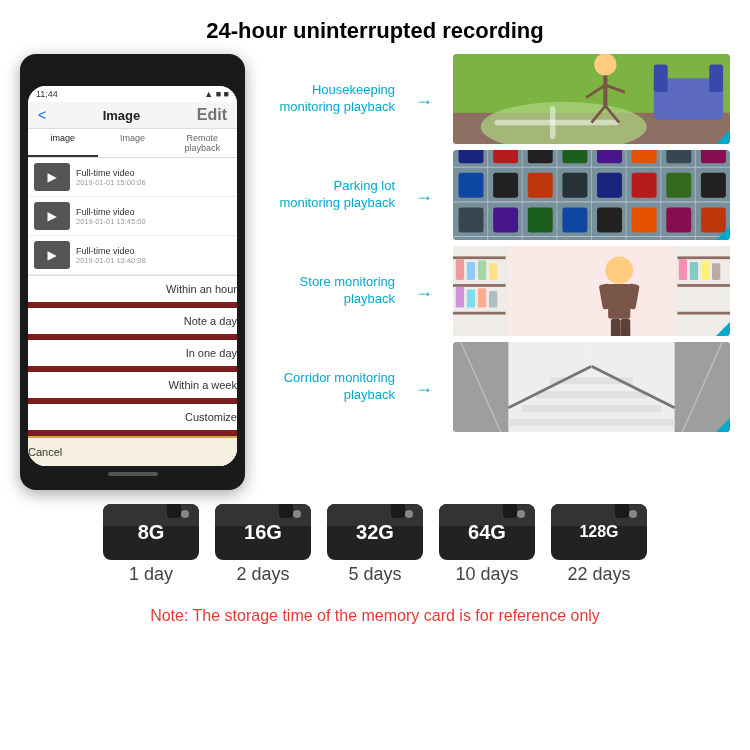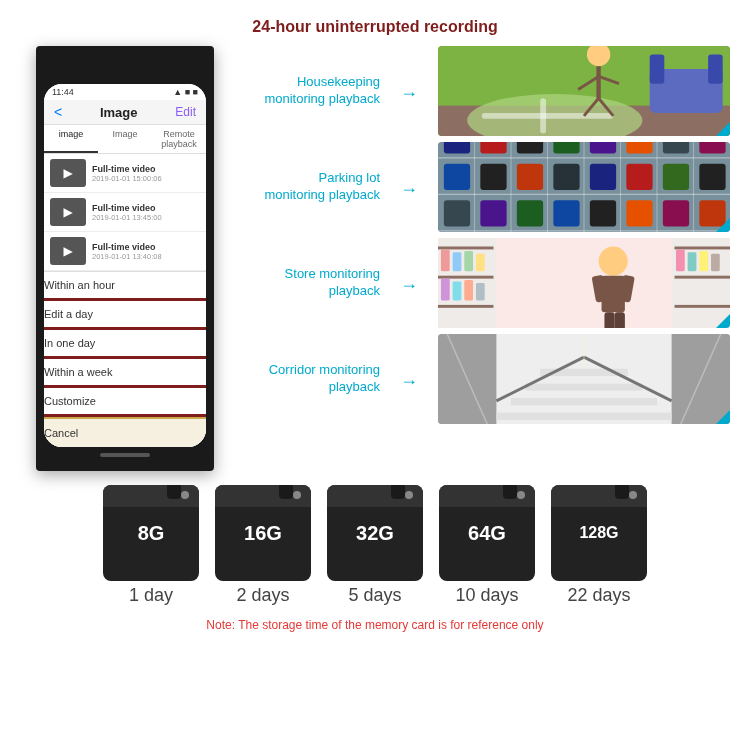--- a/index.html
+++ b/index.html
@@ -8,45 +8,45 @@
       height: 750px;
       background: #fff;
       font-family: Arial, sans-serif;
       overflow: hidden;
     }
 
     
     .header {
       text-align: center;
       padding: 18px 20px 10px;
-      font-size: 16px;
+      font-size: 22px;
       font-weight: bold;
-      color: #7f1d1d;
+      color: #000000;
     }
 
     
     .middle {
       display: flex;
       flex-direction: row;
       align-items: flex-start;
       padding: 0 20px;
       gap: 10px;
     }
 
     
     .phone-wrap {
       flex: 0 0 210px;
       display: flex;
       justify-content: center;
     }
     .phone {
-      width: 178px;
+      width: 225px;
       background: #1a1a1a;
-      border-radius: 4px;
-      padding: 16px 8px 14px;
+      border-radius: 16px;
+      padding: 10px 8px 14px;
       box-shadow: 0 4px 16px rgba(0,0,0,0.35);
       position: relative;
     }
     .phone-notch {
       width: 70px;
       height: 18px;
       background: #1a1a1a;
       border-radius: 0 0 12px 12px;
       margin: 0 auto 4px;
       position: relative;
@@ -69,21 +69,21 @@
     .phone-nav-bar {
       display: flex;
       justify-content: space-between;
       align-items: center;
       padding: 4px 10px;
       background: #f5f5f5;
       border-bottom: 1px solid #ddd;
     }
     .phone-nav-back { font-size: 14px; color: #007aff; }
     .phone-nav-title { font-size: 13px; font-weight: bold; color: #222; }
-    .phone-nav-edit { font-size: 12px; color: #8b5cf6; }
+    .phone-nav-edit { font-size: 16px; color: #737373; font-weight: bold; }
     .phone-tabs {
       display: flex;
       border-bottom: 1px solid #ddd;
       background: #fff;
     }
     .phone-tab {
       flex: 1;
       text-align: center;
       font-size: 9px;
       padding: 4px 2px;
@@ -105,34 +105,34 @@
       height: 28px;
       background: #555;
       border-radius: 3px;
       margin-right: 6px;
       display: flex;
       align-items: center;
       justify-content: center;
     }
     .play-icon { color: #fff; font-size: 12px; }
     .phone-video-info { font-size: 8px; color: #333; }
-    .phone-video-info .title { font-weight: bold; font-size: 9px; }
+    .phone-video-info .title { font-weight: normal; font-size: 9px; }
     .phone-video-info .date { color: #999; font-size: 7.5px; }
 
     
     .phone-dropdown {
       background: #fff;
       border-top: 1px solid #ddd;
     }
     .phone-dropdown-item {
-      text-align: left;
+      text-align: right;
       padding: 7px 0;
       font-size: 11px;
       color: #333;
-      border-bottom: 3px solid #7f1d1d;
+      border-bottom: 6px solid #7f1d1d;
     }
     .phone-cancel-btn {
       padding: 8px 0;
       font-size: 11px;
       color: #333;
       background: #f5f0e0;
       border-top: 2px solid #c8a84b;
     }
     .phone-home-indicator {
       width: 50px;
@@ -212,21 +212,21 @@
       margin-bottom: 8px;
     }
     .sd-card {
       display: flex;
       flex-direction: column;
       align-items: center;
       gap: 4px;
     }
     .sd-card-body {
       width: 96px;
-      height: 96px;
+      height: 56px;
       background: #222;
       border-radius: 8px;
       position: relative;
       display: flex;
       align-items: center;
       justify-content: center;
       color: #fff;
       font-size: 20px;
       font-weight: bold;
     }
@@ -258,24 +258,24 @@
       z-index: 1;
       font-size: 20px;
       font-weight: bold;
       color: #fff;
     }
     .sd-days {
       font-size: 18px;
       color: #444;
     }
     .storage-note {
-      font-size: 12px;
+      font-size: 16px;
       color: #e53935;
       text-align: center;
-      margin-top: 4px;
+      margin-top: 14px;
     }
   </style>
 </head>
 <body>
 
 <div class="header">24-hour uninterrupted recording</div>
 
 <div class="middle">
 
   <div class="phone-wrap">
@@ -325,21 +325,21 @@
             </div>
             <div class="phone-video-info">
               <div class="title">Full-time video</div>
               <div class="date">2019-01-01 13:40:08</div>
             </div>
           </div>
         </div>
 
         <div class="phone-dropdown">
           <div class="phone-dropdown-item">Within an hour</div>
-          <div class="phone-dropdown-item">Edit a day</div>
+          <div class="phone-dropdown-item">Note a day</div>
           <div class="phone-dropdown-item">In one day</div>
           <div class="phone-dropdown-item">Within a week</div>
           <div class="phone-dropdown-item">Customize</div>
           <div class="phone-cancel-btn">Cancel</div>
         </div>
 
       </div>
       <div class="phone-home-indicator"></div>
     </div>
   </div>

